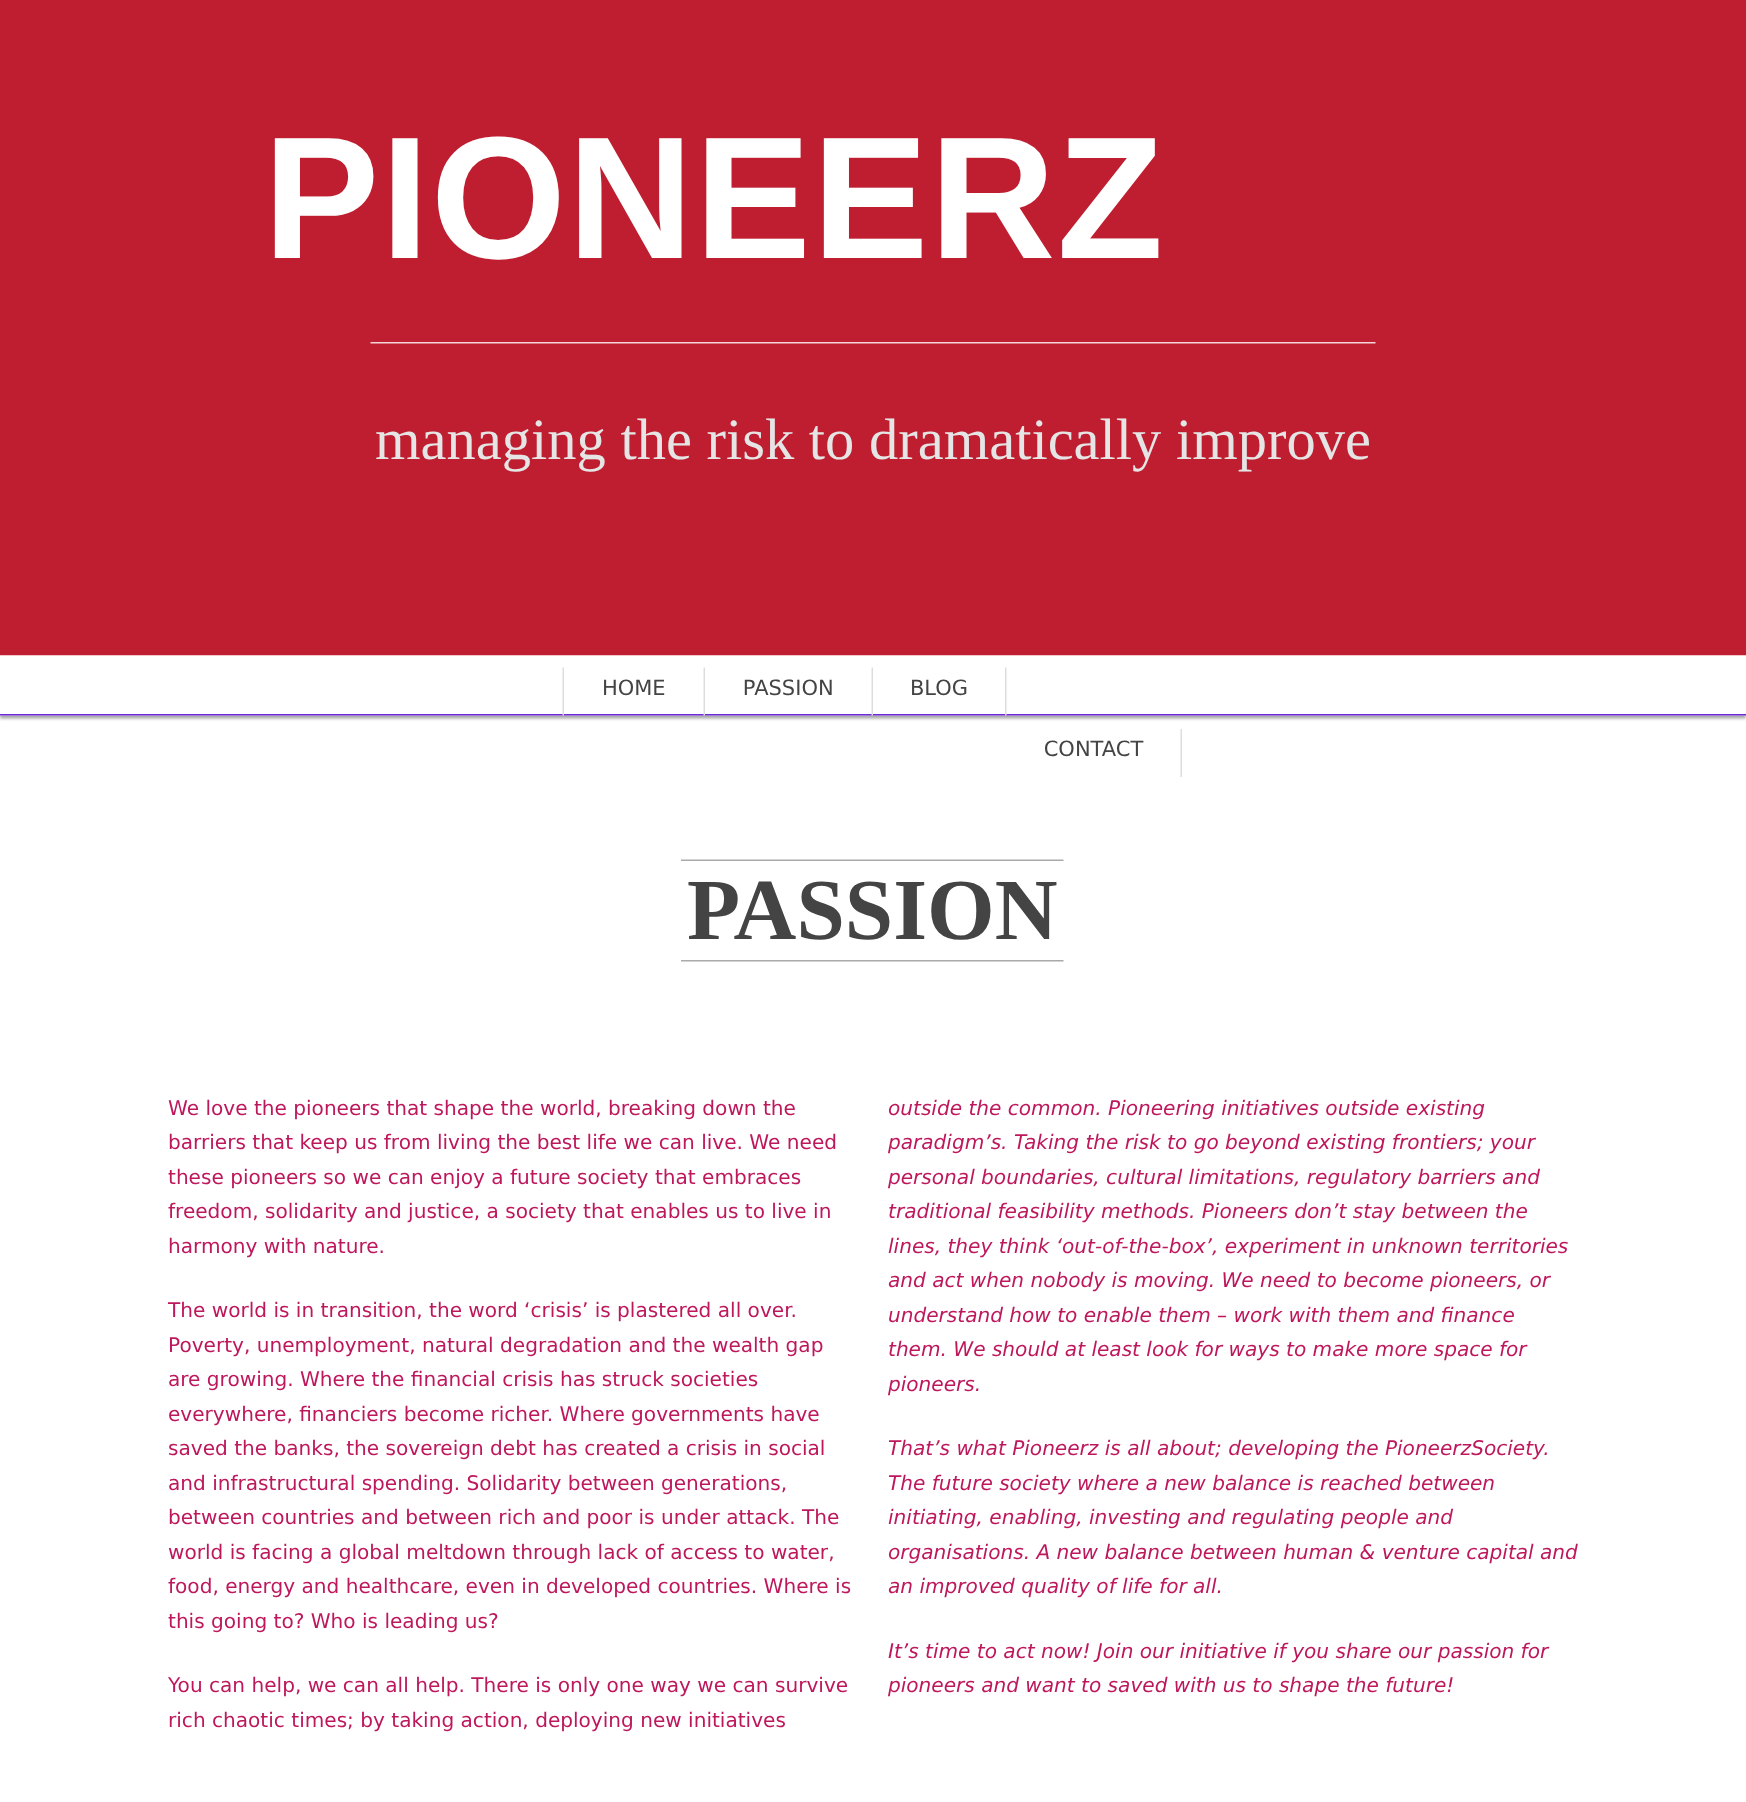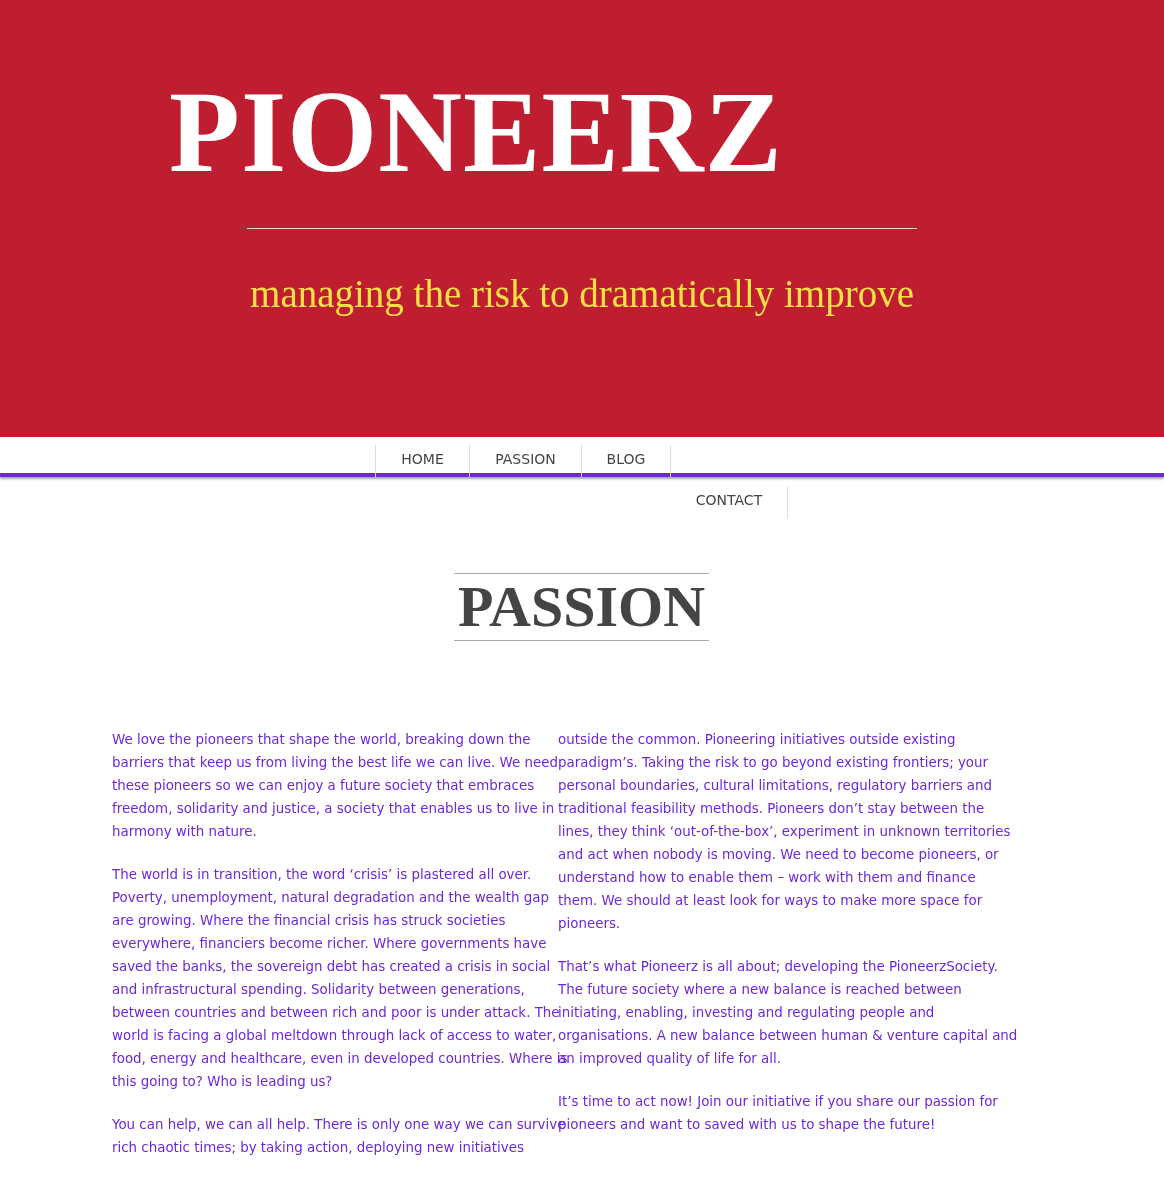--- a/index.html
+++ b/index.html
@@ -5,38 +5,38 @@
     * { margin: 0; padding: 0; box-sizing: border-box; }
     html, body { width: 1164px; height: 1201px; background: #ffffff; overflow: hidden; }
     body { font-family: "Liberation Sans", sans-serif; position: relative; }
 
     .hero {
       position: absolute; left: 0; top: 0; width: 1164px; height: 437px;
       background: #be1e2f;
     }
     .site-title {
       position: absolute; left: 0; top: 62px; width: 952px; text-align: center;
-      font-family: Liberation Serif, serif; font-weight: bold;
+      font-family: Liberation Sans, sans-serif; font-weight: bold;
       font-size: 116px; line-height: 140px; color: #ffffff; letter-spacing: 1px;
     }
     .title-rule {
       position: absolute; left: 247px; top: 228px; width: 670px; height: 1px;
       background: #f2d6d9;
     }
     .tagline {
       position: absolute; left: 0; top: 270px; width: 1164px; text-align: center;
       font-family: "Liberation Serif", serif; font-size: 39px; line-height: 48px;
-      color: #fde047;
+      color: #e5e5e5;
     }
 
     .navbar {
       position: absolute; left: 0; top: 437px; width: 1164px; height: 40px;
       background: #ffffff;
       box-shadow: 0 2px 2px rgba(0,0,0,0.35);
-      border-bottom: 4px solid #6d28d9;
+      border-bottom: 1px solid #6d28d9;
     }
     .nav-list {
       position: absolute; left: 375px; top: 8px; height: 32px; display: flex;
       border-left: 1px solid #dddddd;
     }
     .nav-item {
       height: 32px; border-right: 1px solid #dddddd;
       font-family: "DejaVu Sans", sans-serif; font-size: 14px; color: #444444;
       display: flex; align-items: center; justify-content: center;
       cursor: pointer; text-transform: uppercase; padding-bottom: 5px;
@@ -52,24 +52,24 @@
     }
     .page-heading {
       display: block; text-align: center;
       font-family: "Liberation Serif", serif; font-weight: bold;
       font-size: 58px; line-height: 66px; color: #444444;
     }
 
     .column {
       position: absolute; top: 728px; width: 460px;
       font-family: "DejaVu Sans", sans-serif; font-size: 13.4px; line-height: 23px;
-      color: #6d28d9;
+      color: #be185d;
     }
     .col-left { left: 112px; }
-    .col-right { left: 558px; }
+    .col-right { left: 592px; font-style: italic; }
     .column p { margin-bottom: 20px; }
   </style>
 </head>
 <body>
 
 <header class="hero">
   <h1 class="site-title">PIONEERZ</h1>
   <div class="title-rule"></div>
   <div class="tagline">managing the risk to dramatically improve</div>
 </header>

